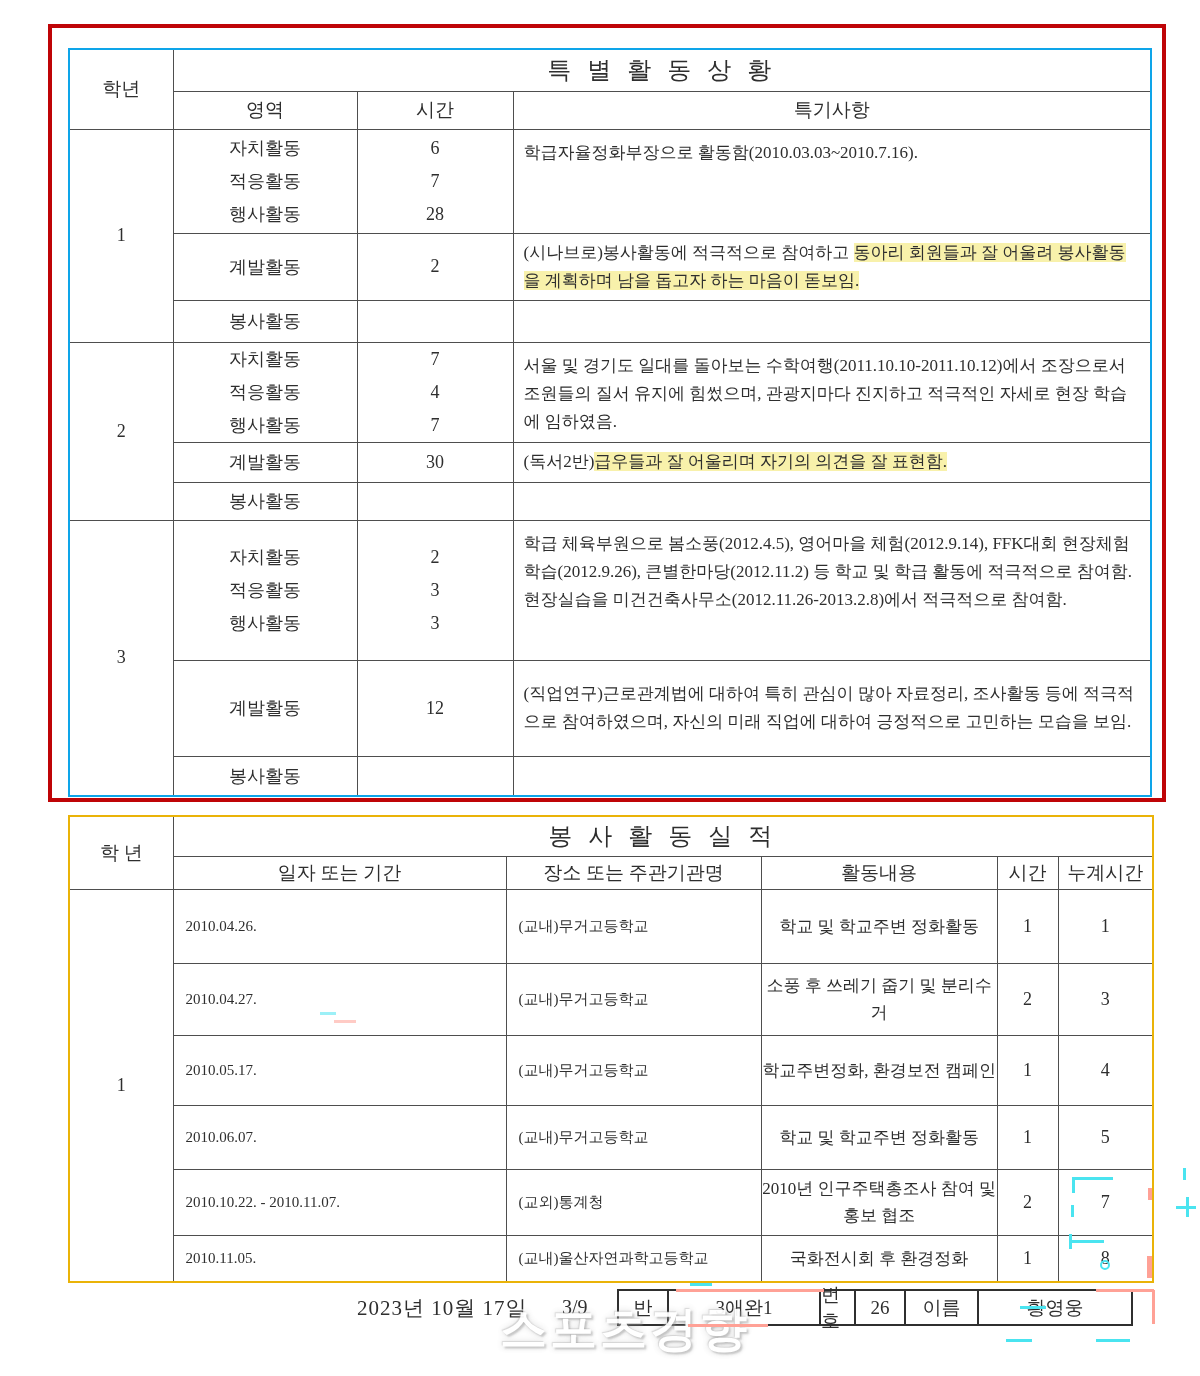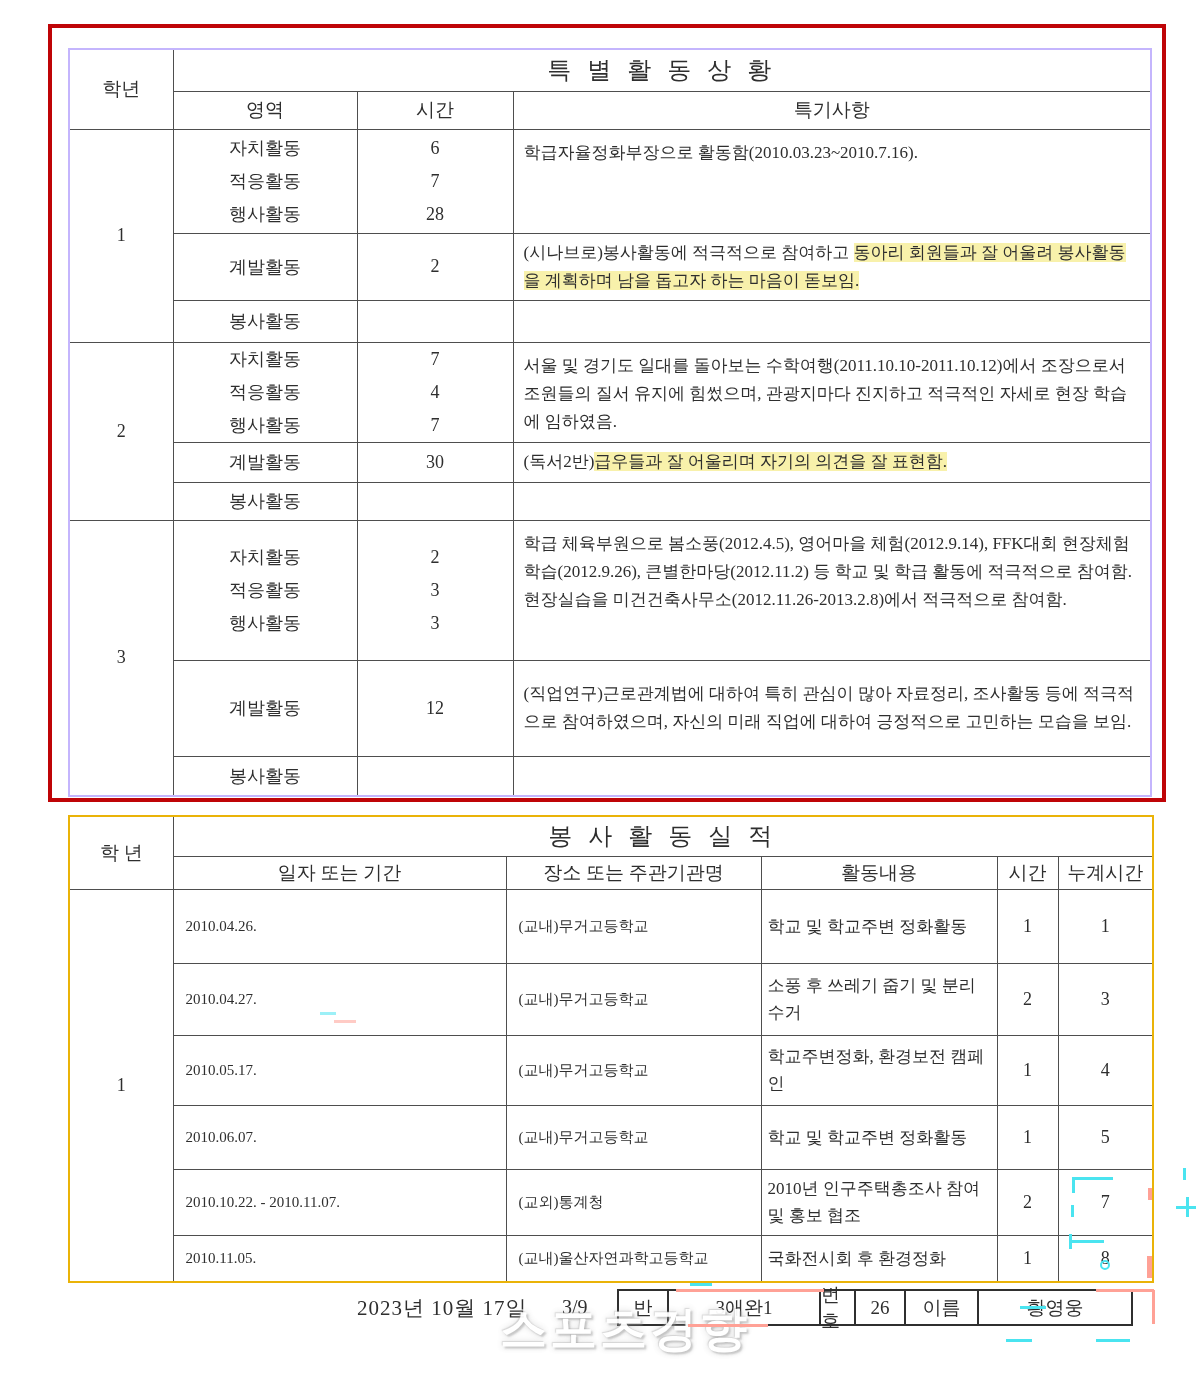--- a/index.html
+++ b/index.html
@@ -7,21 +7,21 @@
   .page {
     position:relative; width:1200px; height:1376px; background:#ffffff;
     font-family:"Liberation Serif","DejaVu Serif",serif; color:#2e2e2e;
     overflow:hidden;
   }
   .red-box {
     position:absolute; left:48px; top:24px; width:1118px; height:778px;
     border:4px solid #bf0407;
   }
   table { border-collapse:collapse; table-layout:fixed; position:absolute; background:#fff; }
-  .t1 { left:68px; top:48px; width:1082px; border:2px solid #c4b5fd; }
+  .t1 { left:68px; top:48px; width:1082px; border:2px solid #0ea5e9; }
   .t2 { left:68px; top:815px; width:1084px; border:2px solid #eab308; }
   td { border:1.6px solid #4e4e4e; }
   .c { text-align:center; vertical-align:middle; font-size:18px; }
   .hdr { font-size:19px; }
   .ttl { letter-spacing:5px; font-size:24px; }
   .multi div { line-height:33px; }
   .note {
     font-size:17px; line-height:28px; padding:5px 14px 5px 10px;
     word-break:break-all; vertical-align:middle; text-align:left;
   }
@@ -30,21 +30,21 @@
   
   .r-t1-title{height:42px}.r-t1-head{height:38px}
   .r-g1a{height:104px}.r-g1b{height:66px}.r-g1c{height:42px}
   .r-g2a{height:96px}.r-g2b{height:40px}.r-g2c{height:38px}
   .r-g3a{height:140px}.r-g3b{height:96px}.r-g3c{height:40px}
   
   .r-t2-title{height:40px}.r-t2-head{height:33px}
   .r-v1{height:74px}.r-v2{height:72px}.r-v3{height:70px}
   .r-v4{height:64px}.r-v5{height:66px}.r-v6{height:47px}
   .cell-left { text-align:left; vertical-align:middle; font-size:15px; padding-left:12px; }
-  .cell-content { text-align:left; vertical-align:middle; font-size:17px; line-height:27px; padding:3px 6px; word-break:break-all; }
+  .cell-content { text-align:center; vertical-align:middle; font-size:17px; line-height:27px; padding:3px 0; word-break:break-all; }
   
   .footer-date { position:absolute; left:357px; top:1294px; font-size:21px; letter-spacing:1px; }
   .footer-page { position:absolute; left:562px; top:1296px; font-size:20px; }
   .footer-box {
     position:absolute; left:617px; top:1289px; height:37px; display:flex;
     border:2.5px solid #2f2f2f;
   }
   .fcell { display:flex; align-items:center; justify-content:center; font-size:19px; border-right:2px solid #2f2f2f; }
   .fcell:last-child { border-right:none; }
   .fc-1{width:50px}.fc-2{width:152px}.fc-3{width:35px}.fc-4{width:50px}.fc-5{width:73px}.fc-6{width:152px}
@@ -90,21 +90,21 @@
           <div>자치활동</div>
           <div>적응활동</div>
           <div>행사활동</div>
         </td>
         <td class="c multi">
           <div>6</div>
           <div>7</div>
           <div>28</div>
         </td>
         <td class="note top">
-          <span>학급자율정화부장으로 활동함(2010.03.23~2010.7.16).</span>
+          <span>학급자율정화부장으로 활동함(2010.03.03~2010.7.16).</span>
         </td>
       </tr>
       <tr class="r-g1b">
         <td class="c">계발활동</td>
         <td class="c">2</td>
         <td class="note">
           <span>(시나브로)봉사활동에 적극적으로 참여하고 </span><span class="hl">동아리 회원들과 잘 어울려 봉사활동을 계획하며 남을 돕고자 하는 마음이 돋보임.</span>
         </td>
       </tr>
       <tr class="r-g1c">

